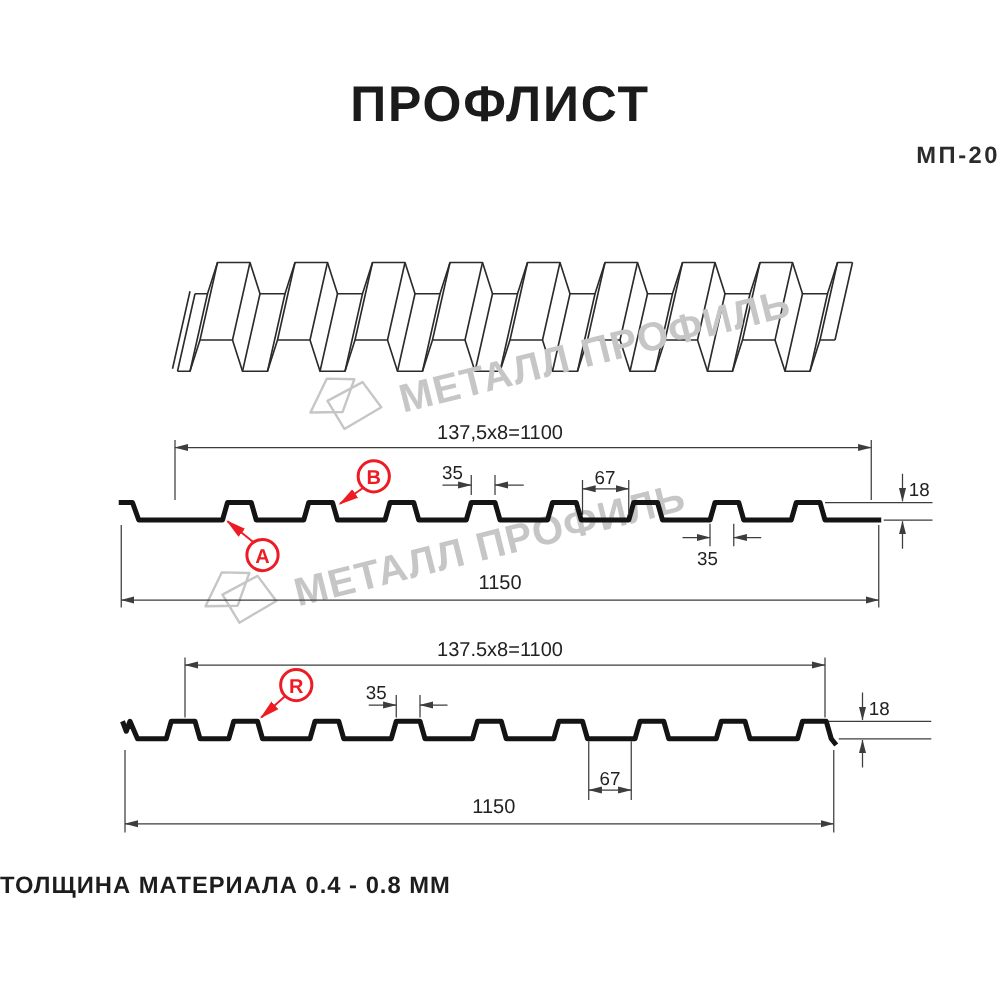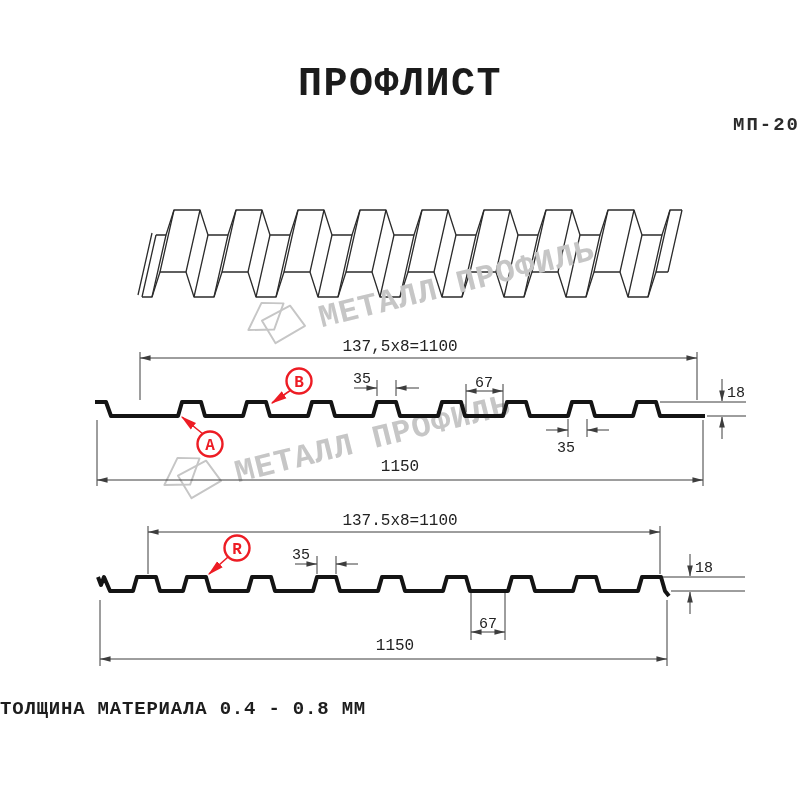--- a/index.html
+++ b/index.html
@@ -1,17 +1,17 @@
 <!DOCTYPE html>
 <html><head>
 <meta charset="utf-8">
 <style>
   html,body{margin:0;padding:0;background:#fff;}
   .page{position:relative;width:800px;height:756px;background:#ffffff;overflow:hidden;
-        font-family:Liberation Mono, monospace;}
+        font-family:Liberation Sans, sans-serif;}
   .ttl{position:absolute;left:0;top:62px;width:800px;text-align:center;
        font-size:40px;font-weight:800;letter-spacing:1.5px;color:#1b1b1b;}
   .sub{position:absolute;left:0;top:114px;width:800px;text-align:right;
        font-size:19px;font-weight:600;letter-spacing:2px;color:#2b2b2b;}
   .foot{position:absolute;left:0;top:698px;width:800px;
         font-size:19px;font-weight:600;letter-spacing:.8px;color:#1d1d1d;}
   .wm{position:absolute;display:flex;align-items:flex-end;gap:12px;
       transform:rotate(-14deg);transform-origin:left bottom;pointer-events:none;}
   .wm-text{font-size:32px;font-weight:700;letter-spacing:1px;color:#c6c6c6;white-space:nowrap;
            line-height:1;}

